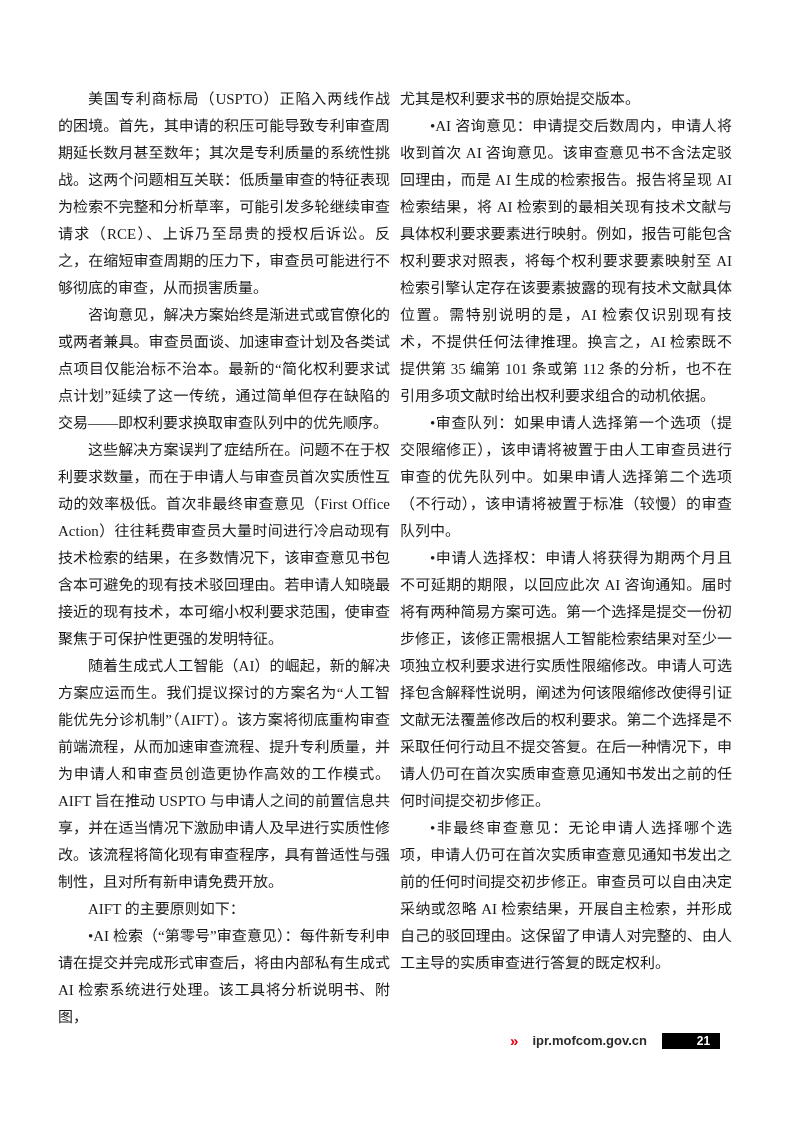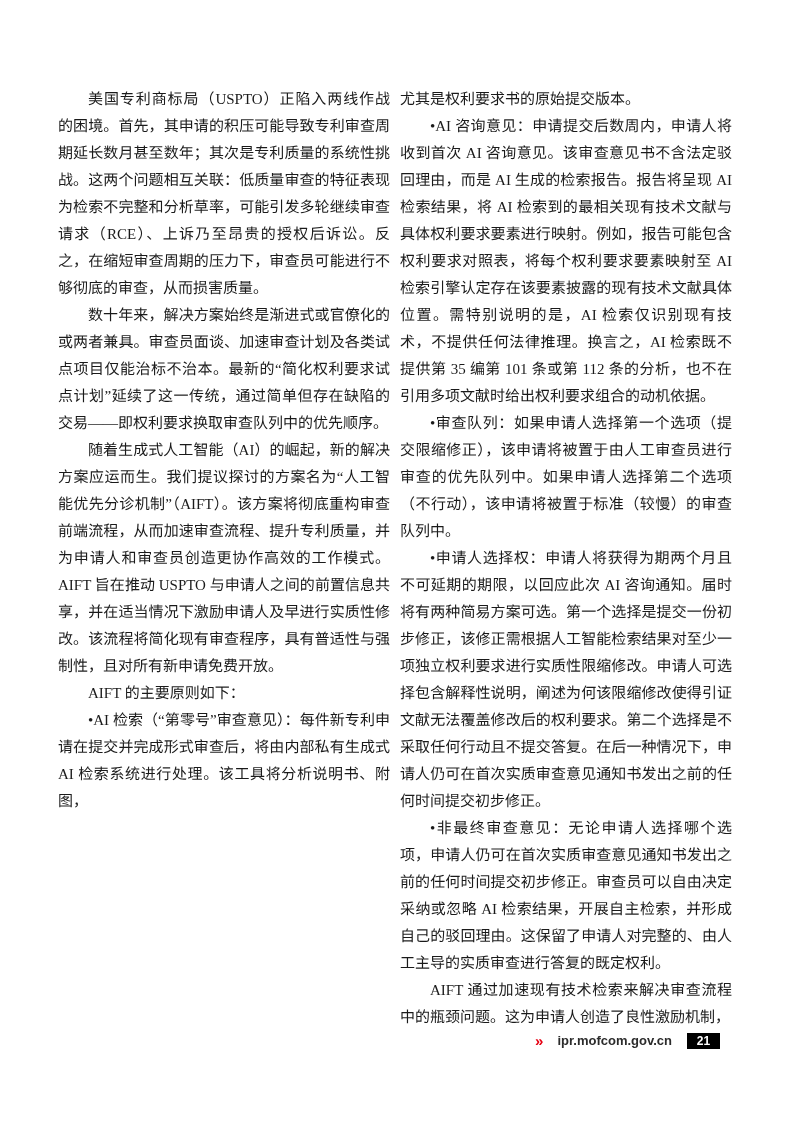--- a/index.html
+++ b/index.html
@@ -78,34 +78,34 @@
   }
 </style>
 </head>
 <body>
 
 <div class="page">
 
   <div class="columns">
     <div class="col" id="col-left">
         <p class="para indent">美国专利商标局（USPTO）正陷入两线作战的困境。首先，其申请的积压可能导致专利审查周期延长数月甚至数年；其次是专利质量的系统性挑战。这两个问题相互关联：低质量审查的特征表现为检索不完整和分析草率，可能引发多轮继续审查请求（RCE）、上诉乃至昂贵的授权后诉讼。反之，在缩短审查周期的压力下，审查员可能进行不够彻底的审查，从而损害质量。</p>
-        <p class="para indent">数十年来，解决方案始终是渐进式或官僚化的或两者兼具。审查员面谈、加速审查计划及各类试点项目仅能治标不治本。最新的“简化权利要求试点计划”延续了这一传统，通过简单但存在缺陷的交易——即权利要求换取审查队列中的优先顺序。</p>
+        <p class="para indent">咨询意见，解决方案始终是渐进式或官僚化的或两者兼具。审查员面谈、加速审查计划及各类试点项目仅能治标不治本。最新的“简化权利要求试点计划”延续了这一传统，通过简单但存在缺陷的交易——即权利要求换取审查队列中的优先顺序。</p>
+        <p class="para indent">这些解决方案误判了症结所在。问题不在于权利要求数量，而在于申请人与审查员首次实质性互动的效率极低。首次非最终审查意见（First Office Action）往往耗费审查员大量时间进行冷启动现有技术检索的结果，在多数情况下，该审查意见书包含本可避免的现有技术驳回理由。若申请人知晓最接近的现有技术，本可缩小权利要求范围，使审查聚焦于可保护性更强的发明特征。</p>
         <p class="para indent">随着生成式人工智能（AI）的崛起，新的解决方案应运而生。我们提议探讨的方案名为“人工智能优先分诊机制”（AIFT）。该方案将彻底重构审查前端流程，从而加速审查流程、提升专利质量，并为申请人和审查员创造更协作高效的工作模式。AIFT 旨在推动 USPTO 与申请人之间的前置信息共享，并在适当情况下激励申请人及早进行实质性修改。该流程将简化现有审查程序，具有普适性与强制性，且对所有新申请免费开放。</p>
         <p class="para indent">AIFT 的主要原则如下：</p>
         <p class="para indent">•AI 检索（“第零号”审查意见）：每件新专利申请在提交并完成形式审查后，将由内部私有生成式 AI 检索系统进行处理。该工具将分析说明书、附图，</p>
       </div>
     <div class="col" id="col-right">
         <p class="para">尤其是权利要求书的原始提交版本。</p>
         <p class="para indent">•AI 咨询意见：申请提交后数周内，申请人将收到首次 AI 咨询意见。该审查意见书不含法定驳回理由，而是 AI 生成的检索报告。报告将呈现 AI 检索结果，将 AI 检索到的最相关现有技术文献与具体权利要求要素进行映射。例如，报告可能包含权利要求对照表，将每个权利要求要素映射至 AI 检索引擎认定存在该要素披露的现有技术文献具体位置。需特别说明的是，AI 检索仅识别现有技术，不提供任何法律推理。换言之，AI 检索既不提供第 35 编第 101 条或第 112 条的分析，也不在引用多项文献时给出权利要求组合的动机依据。</p>
         <p class="para indent">•审查队列：如果申请人选择第一个选项（提交限缩修正），该申请将被置于由人工审查员进行审查的优先队列中。如果申请人选择第二个选项（不行动），该申请将被置于标准（较慢）的审查队列中。</p>
         <p class="para indent">•申请人选择权：申请人将获得为期两个月且不可延期的期限，以回应此次 AI 咨询通知。届时将有两种简易方案可选。第一个选择是提交一份初步修正，该修正需根据人工智能检索结果对至少一项独立权利要求进行实质性限缩修改。申请人可选择包含解释性说明，阐述为何该限缩修改使得引证文献无法覆盖修改后的权利要求。第二个选择是不采取任何行动且不提交答复。在后一种情况下，申请人仍可在首次实质审查意见通知书发出之前的任何时间提交初步修正。</p>
         <p class="para indent">•非最终审查意见：无论申请人选择哪个选项，申请人仍可在首次实质审查意见通知书发出之前的任何时间提交初步修正。审查员可以自由决定采纳或忽略 AI 检索结果，开展自主检索，并形成自己的驳回理由。这保留了申请人对完整的、由人工主导的实质审查进行答复的既定权利。</p>
-        <p class="para indent">AIFT 通过加速现有技术检索来解决审查流程中的瓶颈问题。这为申请人创造了良性激励机制，</p>
       </div>
   </div>
 
   <div class="footer">
     <span class="chev" style="color: rgb(230, 0, 18);">»</span>
     <span class="site">ipr.mofcom.gov.cn</span>
-    <span class="pagenum" style="background: rgb(0, 0, 0); color: rgb(255, 255, 255);">21</span>
+    <span class="pagenum" style="background: rgb(0, 0, 0); color: rgb(255, 255, 255); padding-left: 25px;">21</span>
   </div>
 
 </div>
 
 </body></html>

